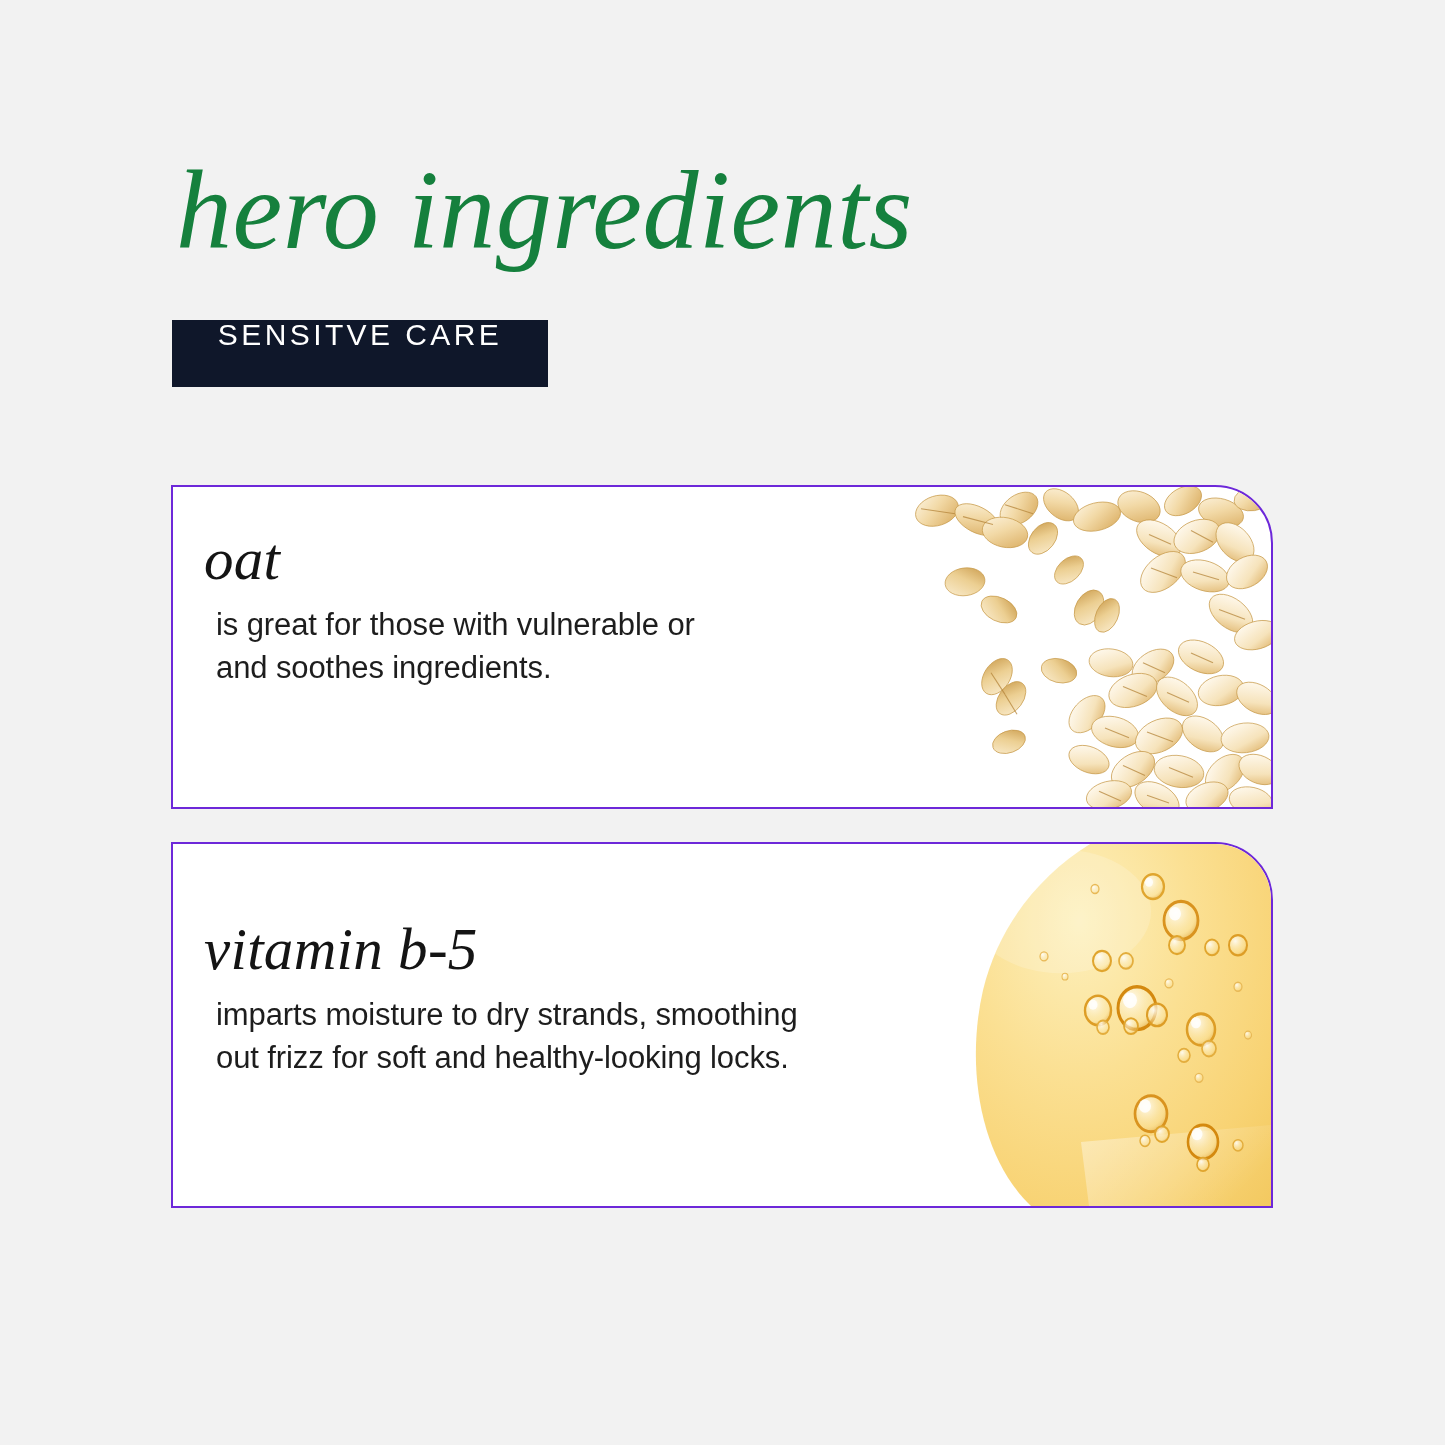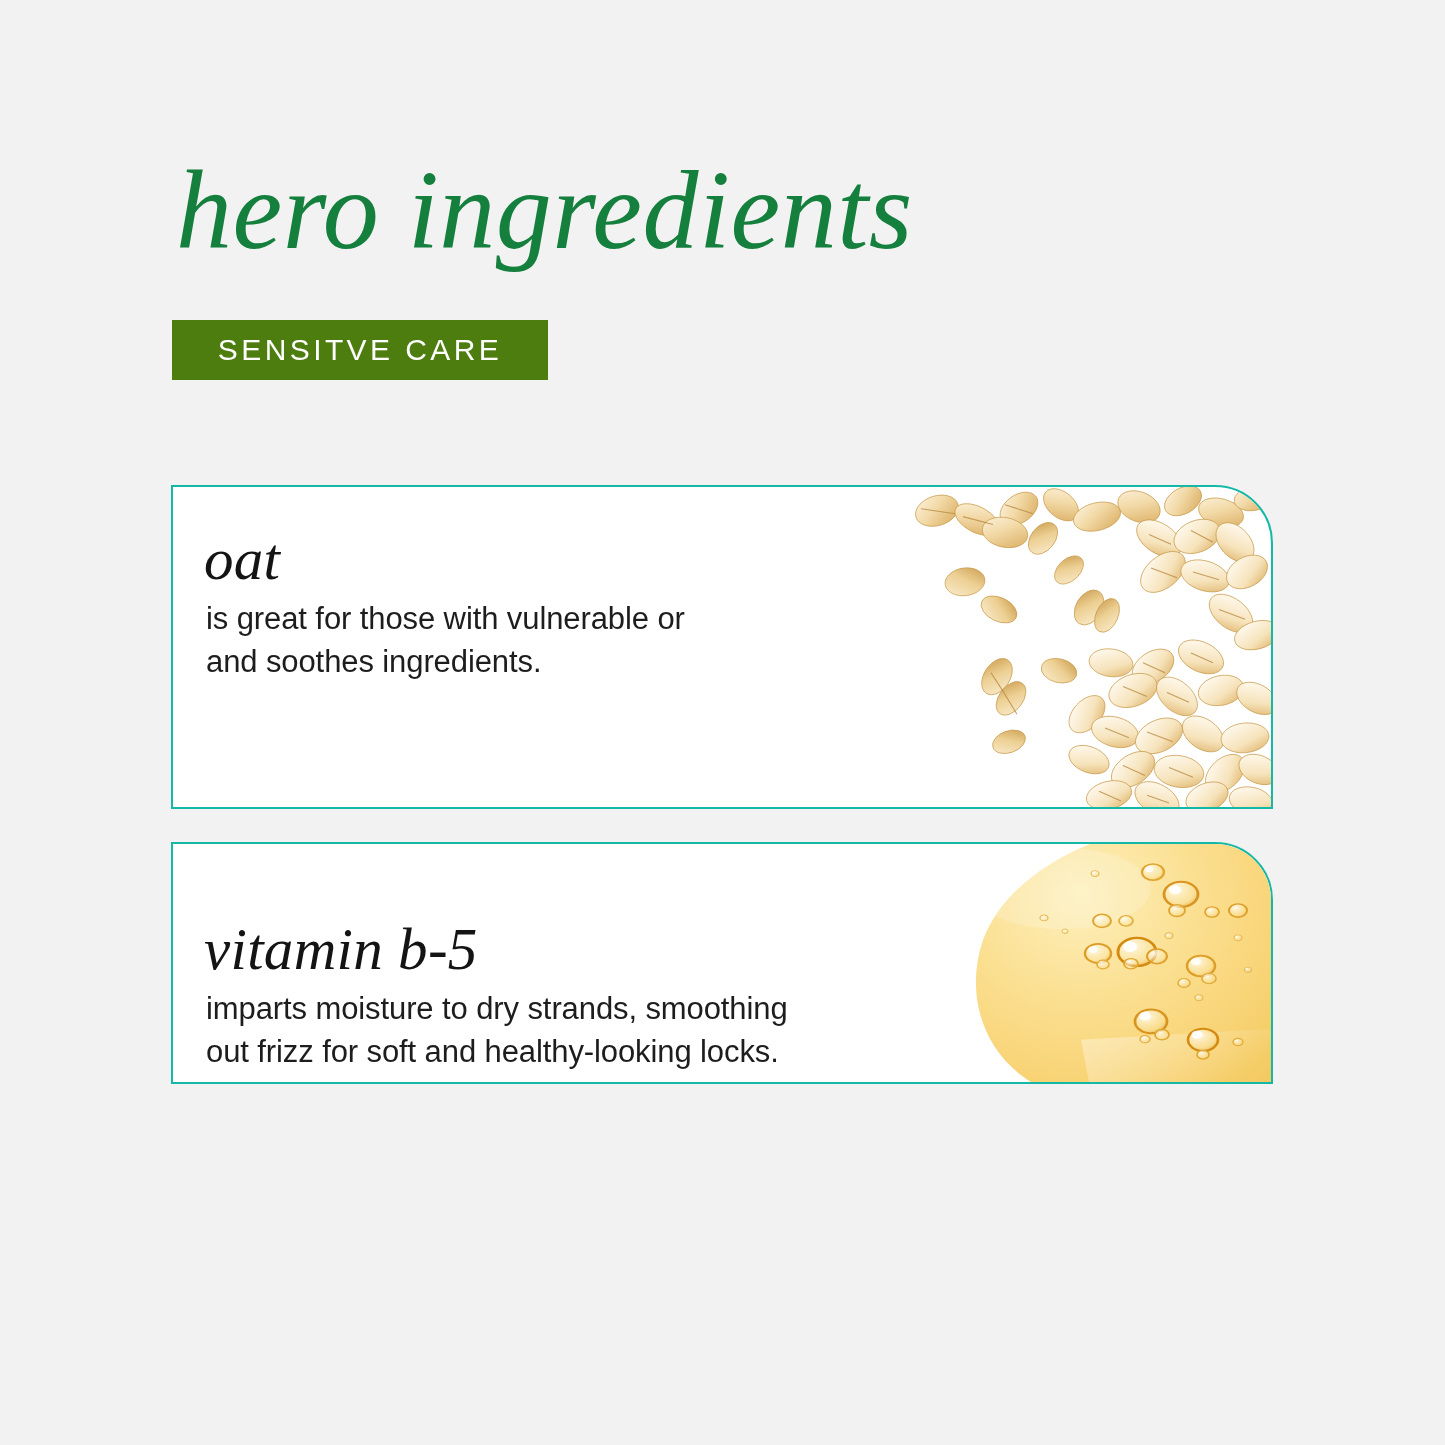--- a/index.html
+++ b/index.html
@@ -35,54 +35,53 @@
     letter-spacing: 0.5px;
     color: #15803d;
     white-space: nowrap;
   }
 
   .badge {
     position: absolute;
     left: 172px;
     top: 320px;
     width: 376px;
-    height: 60px;
-    background: #4d7c0f;
+    height: 67px;
+    background: #0f172a;
     display: flex;
-    align-items: center;
     justify-content: center;
     box-sizing: border-box;
   }
   .badge-label {
     color: #ffffff;
     font-family: "Liberation Sans", sans-serif;
     font-weight: 400;
     font-size: 30px;
     letter-spacing: 3.4px;
     line-height: 1;
   }
 
   
   .card {
     position: absolute;
     left: 171px;
     width: 1102px;
     background: #ffffff;
-    border: 2px solid #14b8a6;
+    border: 2px solid #6d28d9;
     box-sizing: border-box;
     overflow: hidden;
   }
   .card-oat {
     top: 485px;
     height: 324px;
     border-top-right-radius: 58px;
   }
   .card-b5 {
     top: 842px;
-    height: 242px;
+    height: 366px;
     border-top-right-radius: 58px;
   }
 
   .card-text {
     position: absolute;
     z-index: 3;
   }
   .card-oat .card-text { left: 31px; top: 42px; width: 720px; }
   .card-b5  .card-text { left: 31px; top: 75px; width: 760px; }
 
@@ -95,21 +94,21 @@
     color: #141414;
     margin: 0 0 6px 0;
     letter-spacing: 0.3px;
   }
   .ingredient-desc {
     font-family: "Liberation Sans", sans-serif;
     font-weight: 400;
     font-size: 31px;
     line-height: 43px;
     color: #1d1d1d;
-    margin: 2px;
+    margin: 12px;
     letter-spacing: -0.1px;
   }
   .ingredient-desc .ln { display: block; white-space: nowrap; }
 
   
   .oat-art {
     position: absolute;
     right: 0;
     top: 0;
     width: 370px;

